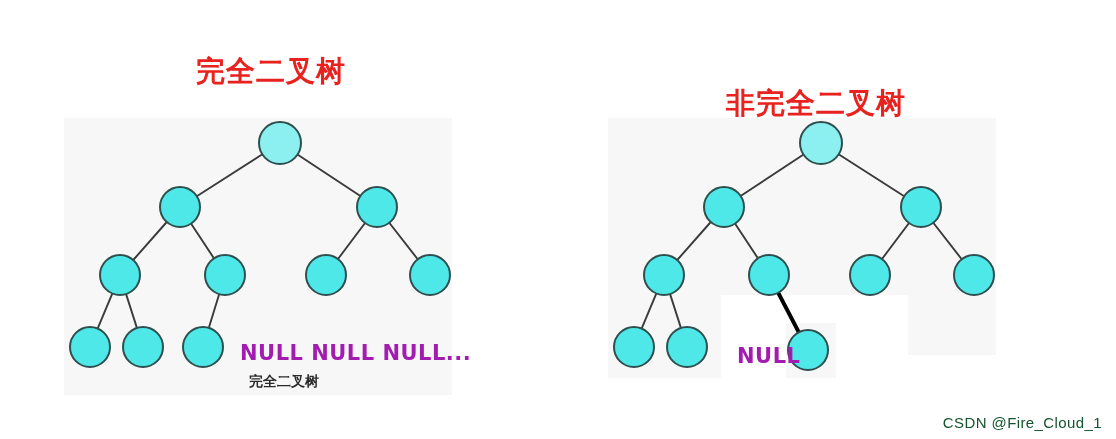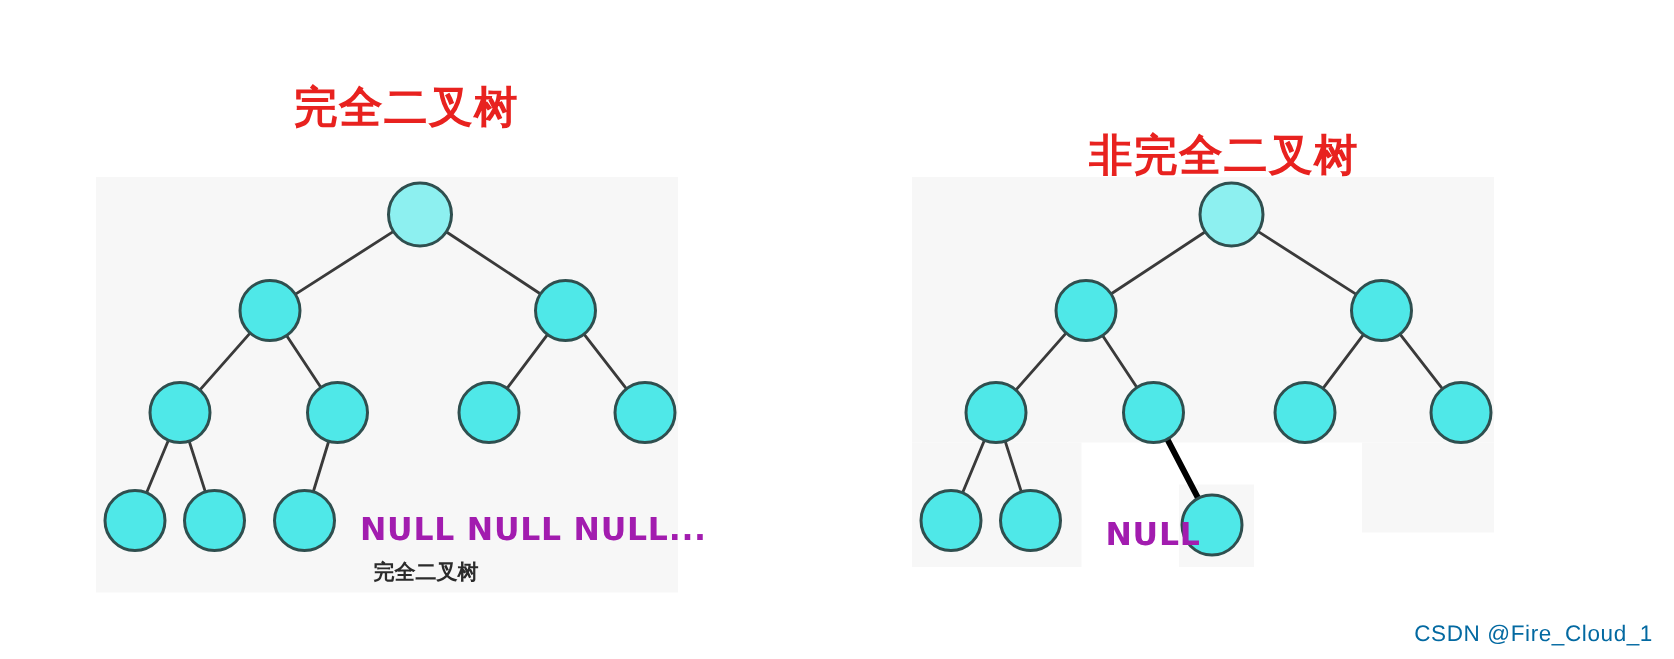--- a/index.html
+++ b/index.html
@@ -76,21 +76,21 @@
     white-space: nowrap;
   }
   #caption-left { left: 185px; top: 255px; }
 
   
   #watermark {
     position: absolute;
     right: 14px;
     bottom: 8px;
     font-size: 15px;
-    color: #0369a1;
+    color: #14532d;
     white-space: nowrap;
     letter-spacing: 0.4px;
   }
 </style>
 </head>
 <body>
 
 <div class="title" id="title-left">完全二叉树</div>
 
 <div class="title" id="title-right">非完全二叉树</div>

